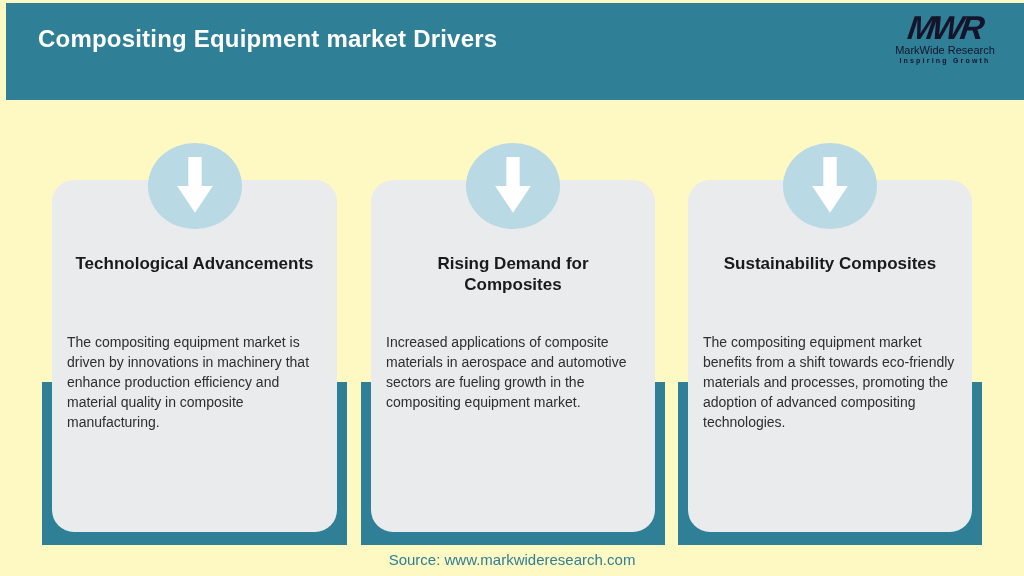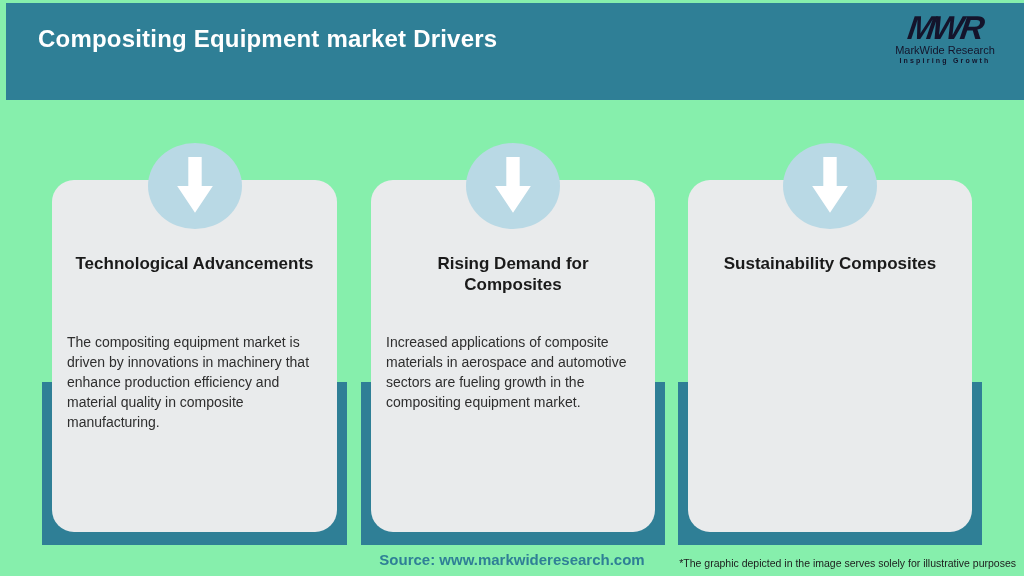--- a/index.html
+++ b/index.html
@@ -1,17 +1,17 @@
 <!DOCTYPE html>
 <html><head>
 <meta charset="utf-8">
 <style>
   html,body{margin:0;padding:0;background:#ffffff;}
   .page{
-    position:relative;width:1024px;height:576px;background:#86efac;overflow:hidden;
+    position:relative;width:1024px;height:576px;background:#fef9c3;overflow:hidden;
     font-family:"Liberation Sans", sans-serif;
   }
   
   .header{
     position:absolute;left:6px;top:3px;right:0;height:97px;
     background:#2F7F96;
   }
   .header-title{
     position:absolute;left:32px;top:22px;
     font-size:24px;font-weight:bold;color:#ffffff;letter-spacing:0.2px;
@@ -48,21 +48,21 @@
     font-size:17px;font-weight:bold;color:#1a1a1a;text-align:center;
     line-height:21px;white-space:pre-line;
   }
   .card-desc{
     position:absolute;top:152px;left:15px;right:12px;
     font-size:14px;line-height:20px;color:#2e2e2e;text-align:left;
   }
   
   .source-line{
     position:absolute;left:0;right:0;top:551px;text-align:center;
-    font-size:15px;font-weight:bold;color:#2F7F96;
+    font-size:15px;font-weight:normal;color:#2F7F96;
   }
   .disclaimer{
     position:absolute;right:8px;top:557px;
     font-size:10.5px;color:#1c1c1c;
   }
 </style>
 </head>
 <body>
 
 <div class="page">
@@ -100,24 +100,24 @@
       <svg width="46" height="58" viewBox="0 0 40 52">
         <path d="M14 0 h12 v26 h10 L20 50 L4 26 h10 Z" fill="#ffffff"></path>
       </svg>
     </div>
   </div>
 
   <div class="card-group g3">
     <div class="card-backdrop"></div>
     <div class="card">
       <div class="card-title">Sustainability Composites</div>
+      <div class="card-desc">The compositing equipment market benefits from a shift towards eco-friendly materials and processes, promoting the adoption of advanced compositing technologies.</div>
     </div>
     <div class="icon-circle">
       <svg width="46" height="58" viewBox="0 0 40 52">
         <path d="M14 0 h12 v26 h10 L20 50 L4 26 h10 Z" fill="#ffffff"></path>
       </svg>
     </div>
   </div>
 
   <div class="source-line">Source: www.markwideresearch.com</div>
-  <div class="disclaimer">*The graphic depicted in the image serves solely for illustrative purposes</div>
 
 </div>
 
 </body></html>

